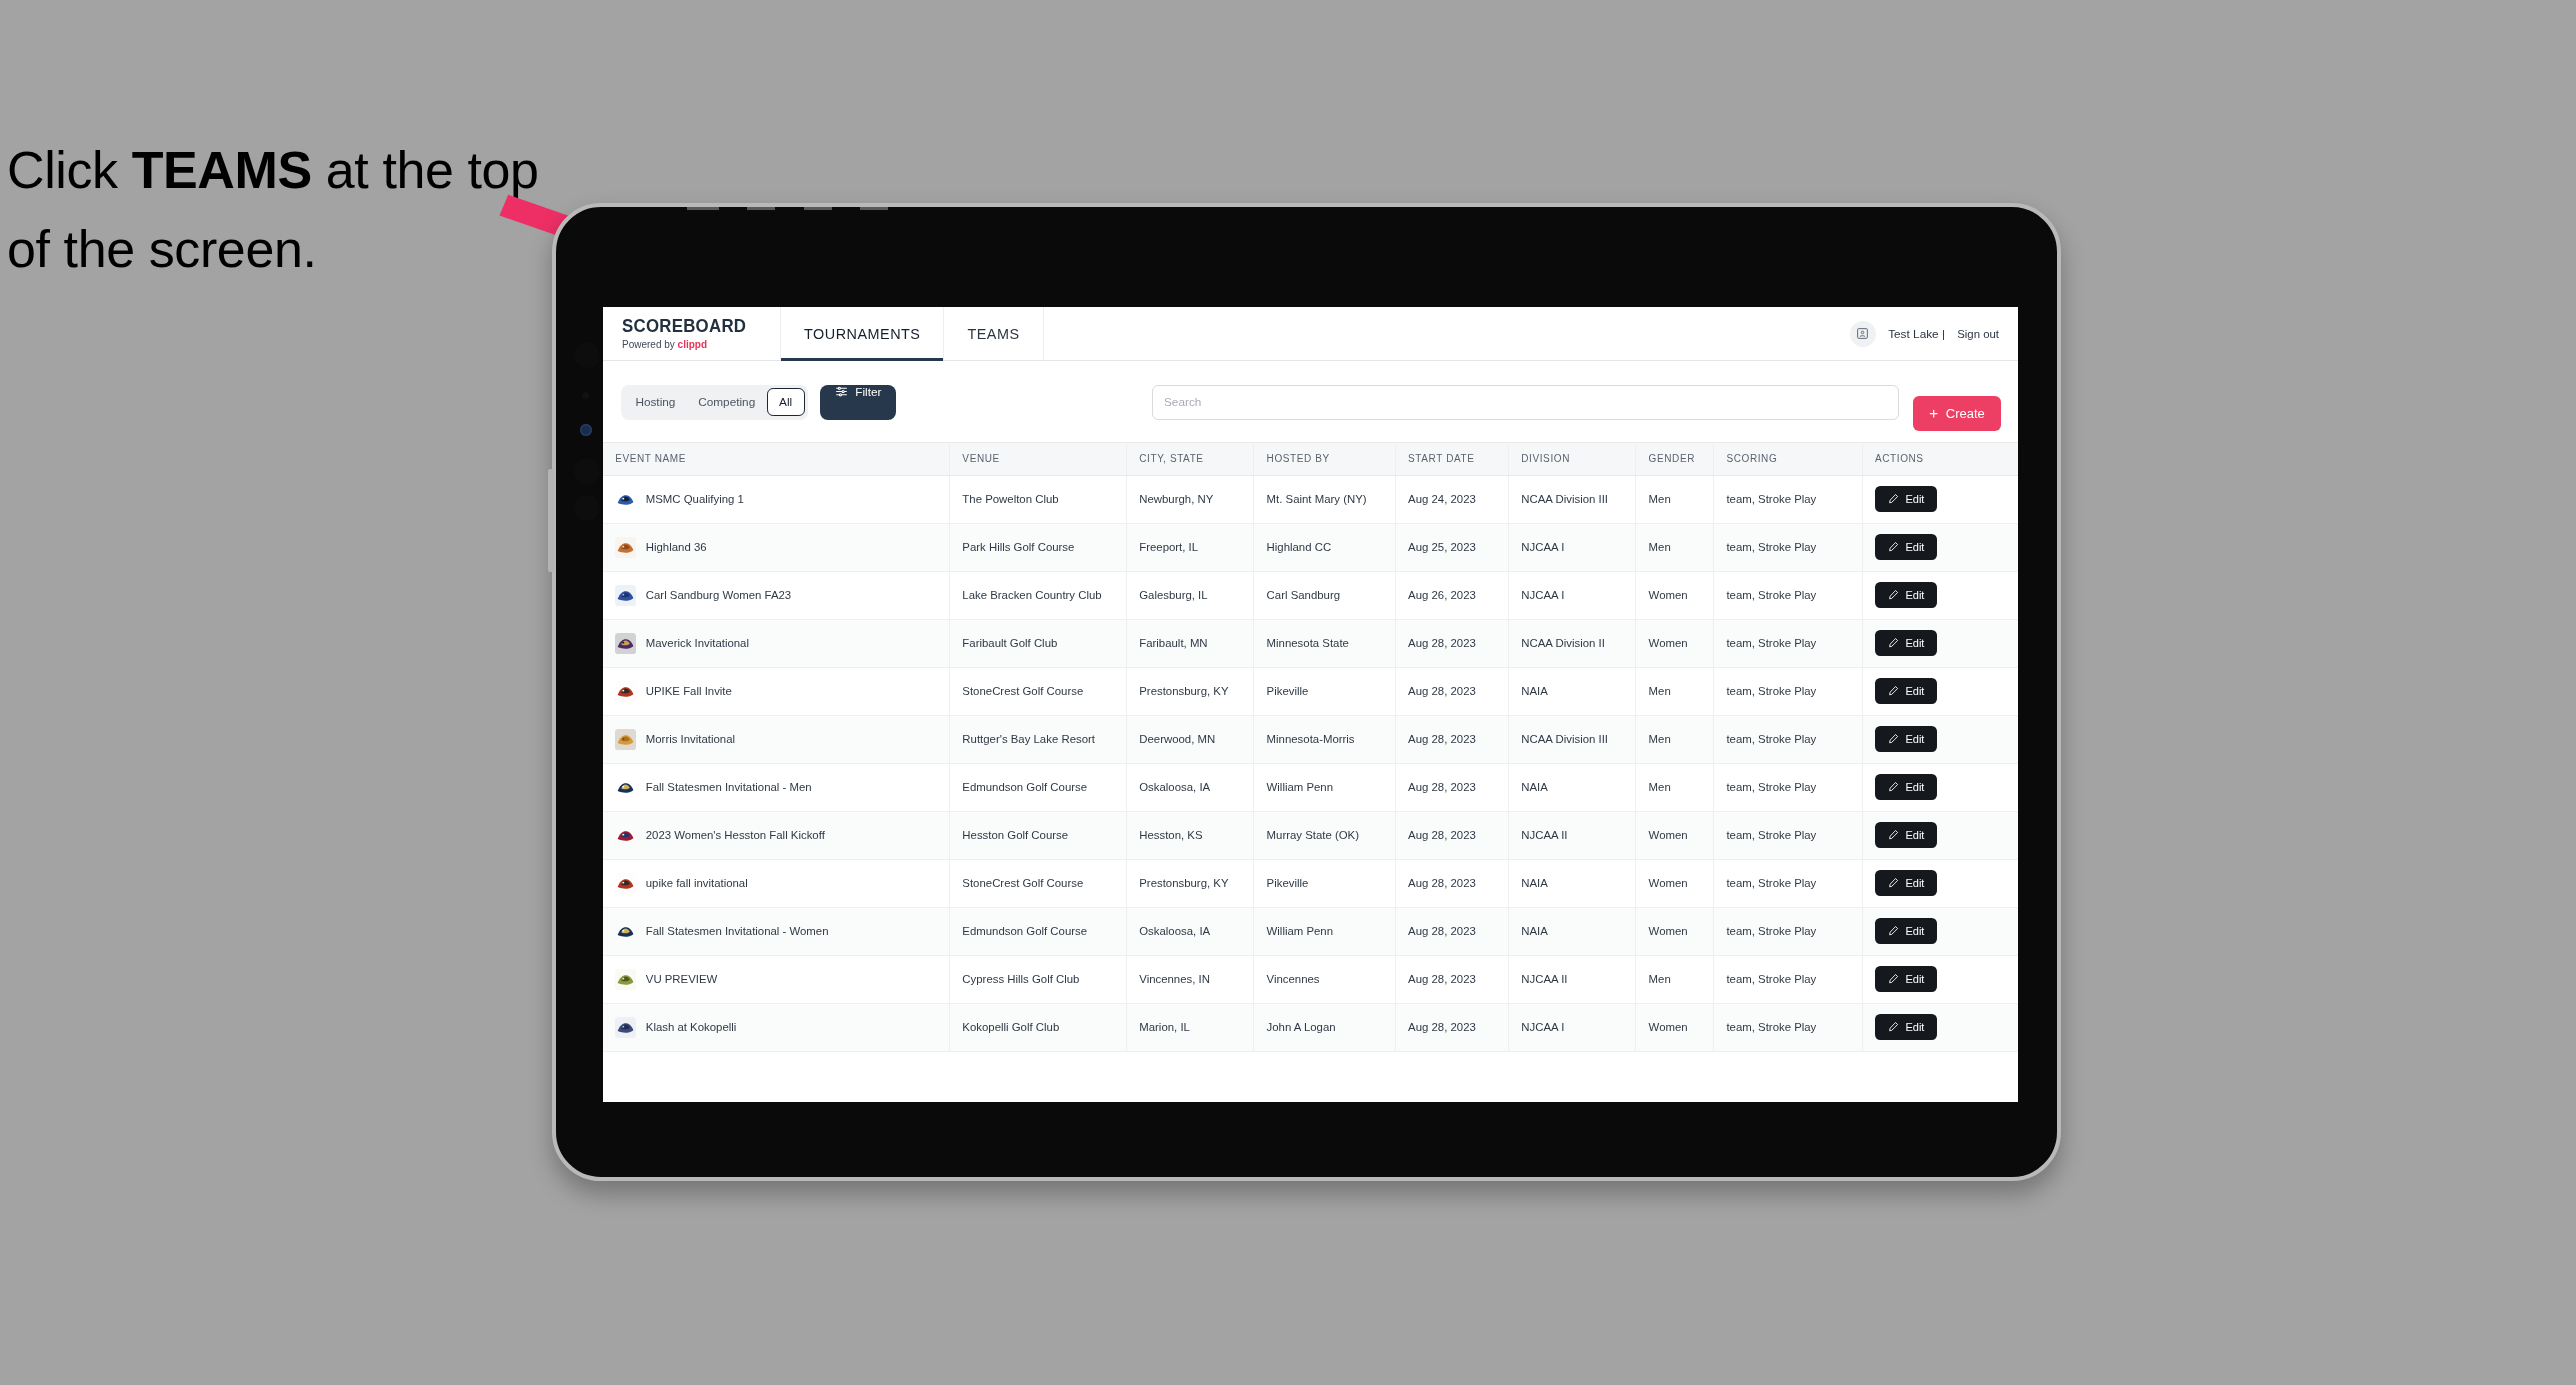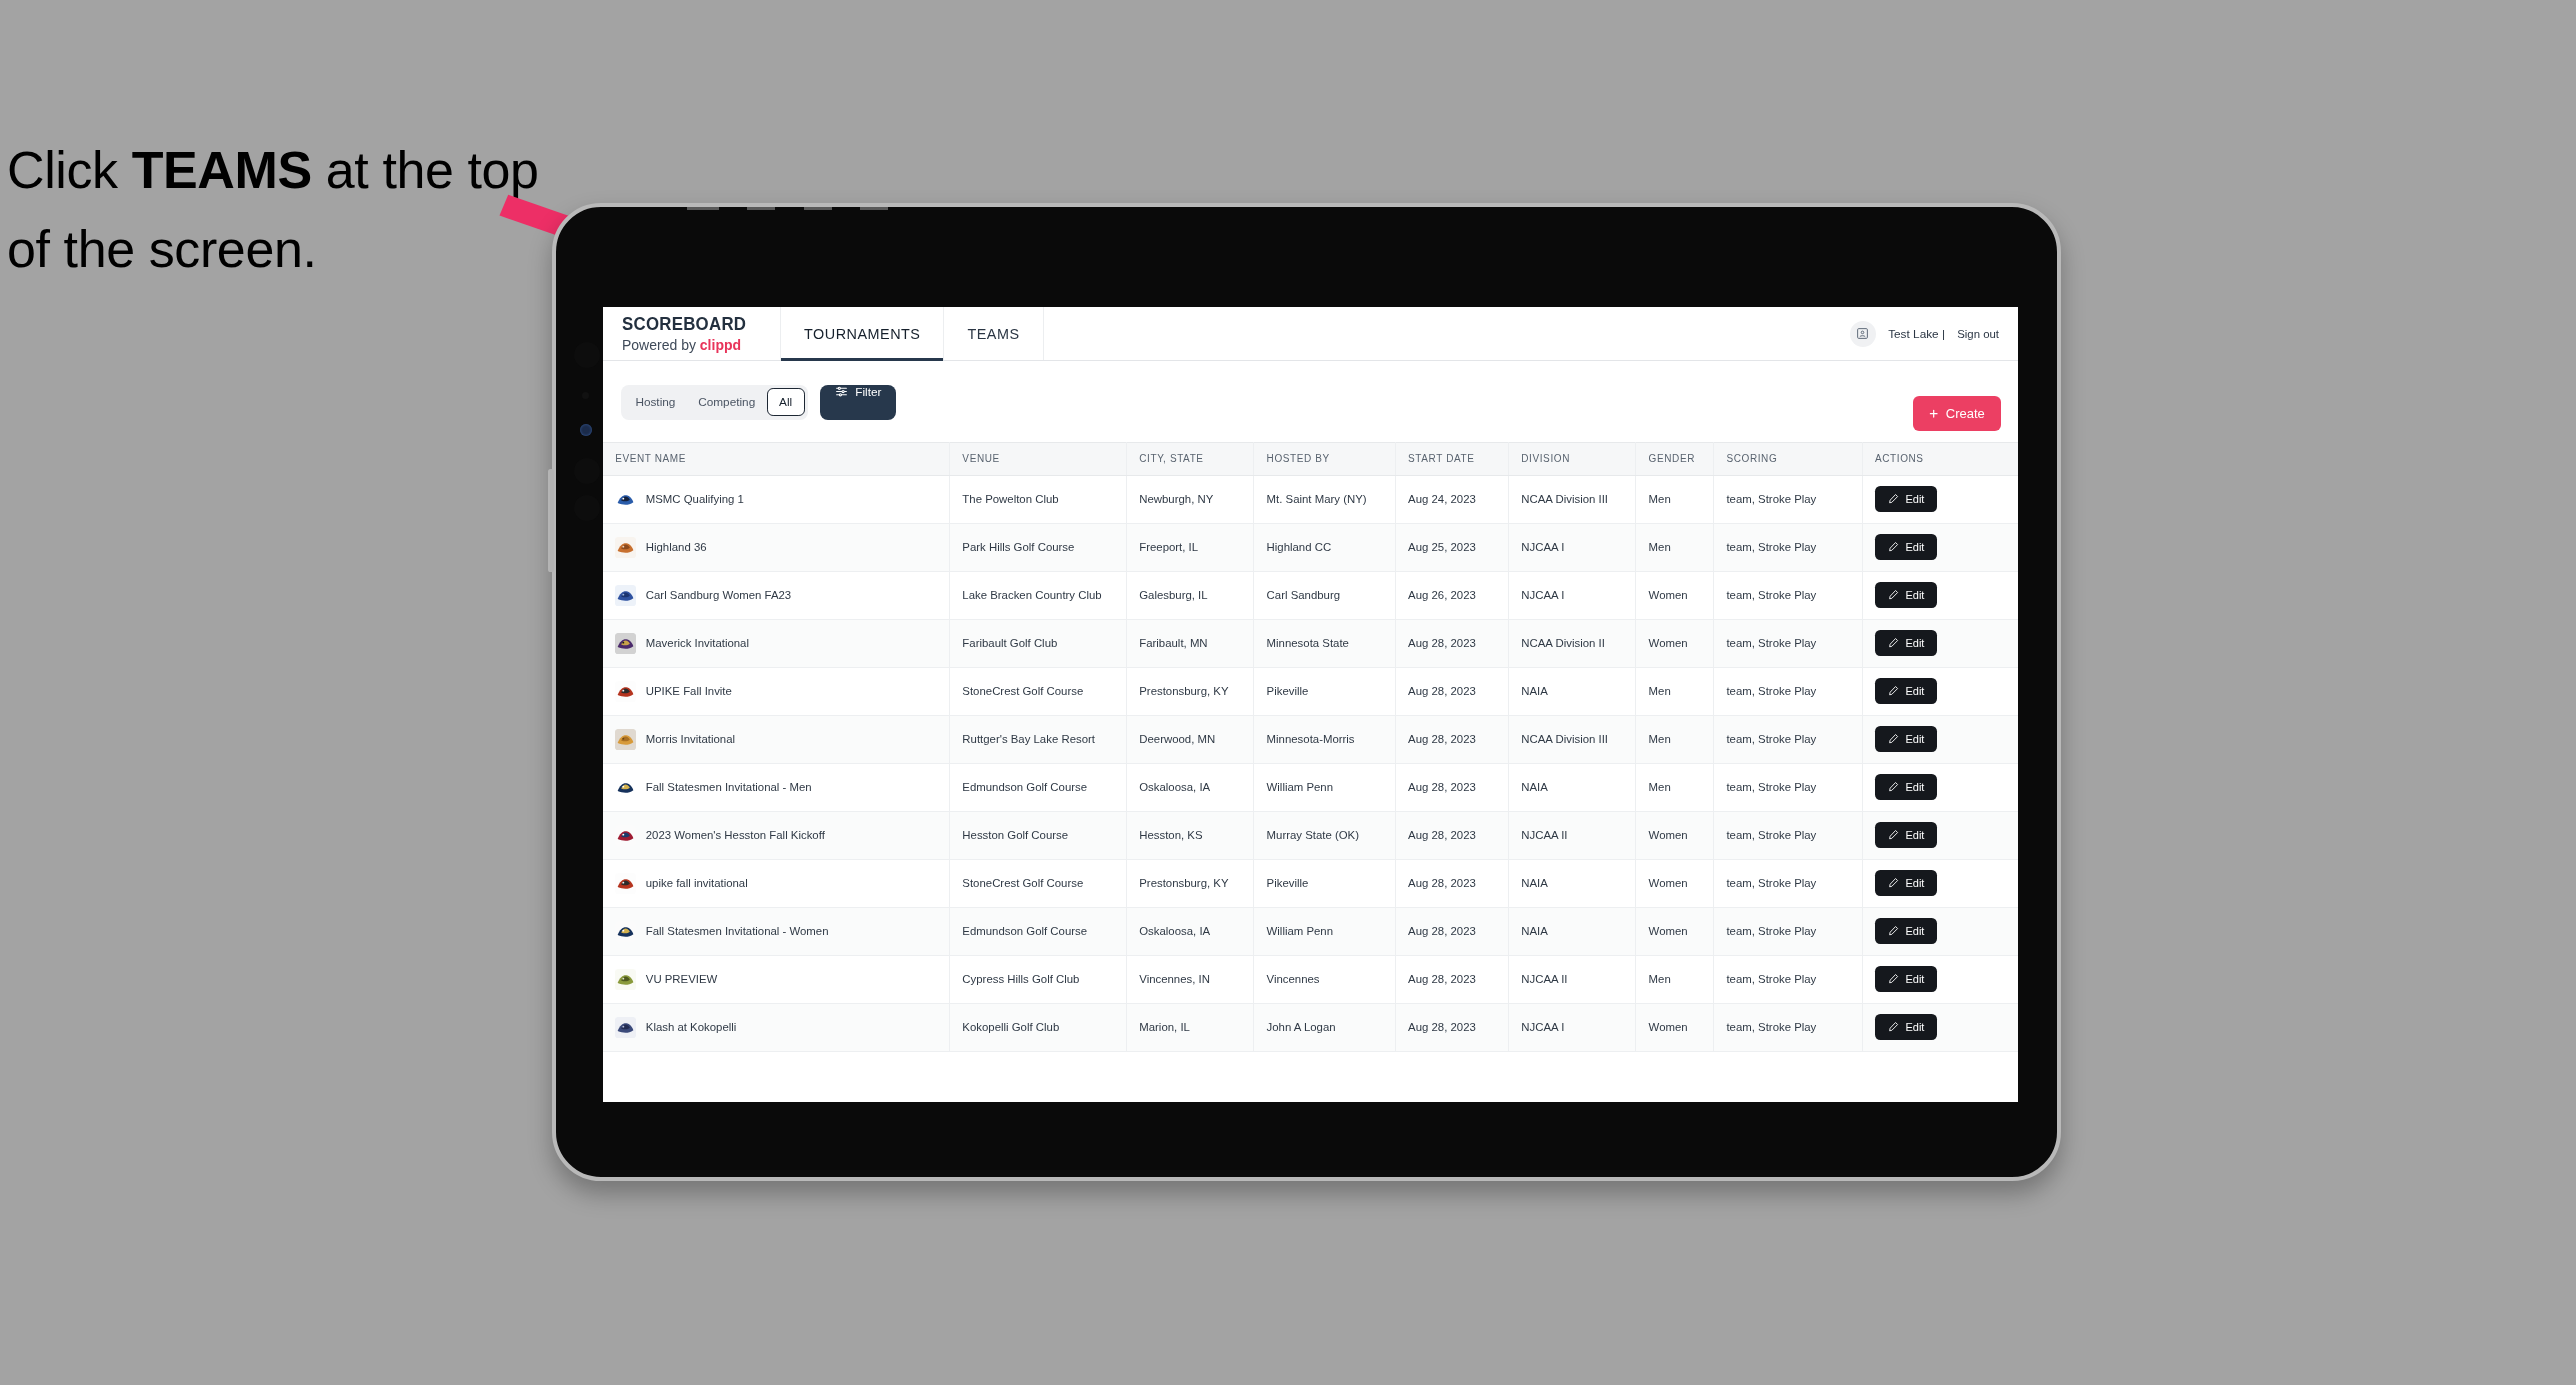--- a/index.html
+++ b/index.html
@@ -78,21 +78,21 @@
     padding: 0 23px 0 19px;
     border-right: 0.9px solid #eceef0;
   }
   .brand-title {
     font-size: 18.3px; font-weight: 700; letter-spacing: 0.3px;
     color: #23303f; line-height: 1;
     font-family: "Liberation Sans Narrow","Liberation Sans", sans-serif;
     transform: scaleX(0.92); transform-origin: left center;
   }
   .brand-sub {
-    margin-top: 4.4px; font-size: 14px; color: #3f4a59; line-height: 1;
+    margin-top: 4.4px; font-size: 10px; color: #3f4a59; line-height: 1;
   }
   .brand-sub .clippd { color: #e8345a; font-weight: 700; }
 
   .navtabs { display: flex; align-items: stretch; }
   .navtab {
     display: flex; align-items: center;
     padding: 0 23px;
     font-size: 14.4px; color: #2b3644;
     letter-spacing: 0.5px;
     border-right: 0.9px solid #eceef0;
@@ -292,20 +292,21 @@
               <path d="M3 6h18M3 12h18M3 18h18"></path>
               <circle cx="8" cy="6" r="2" fill="#27384c"></circle>
               <circle cx="15" cy="12" r="2" fill="#27384c"></circle>
               <circle cx="10" cy="18" r="2" fill="#27384c"></circle>
             </svg>
           </span>
           <span>Filter</span>
         </button>
 
         <div class="search-wrap">
+          <input class="search-input" type="text" placeholder="Search" style="">
           <button class="create-btn">
             <span class="icon">
               <svg width="11.4" height="11.4" viewBox="0 0 24 24" fill="none" stroke="#fff" stroke-width="2.6" stroke-linecap="round">
                 <path d="M12 5v14M5 12h14"></path>
               </svg>
             </span>
             <span>Create</span>
           </button>
         </div>
       </div>

